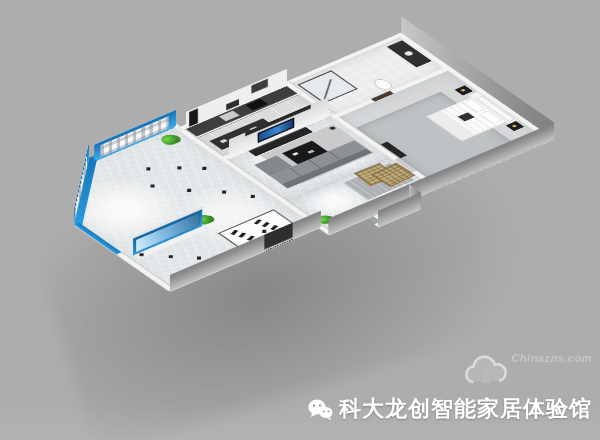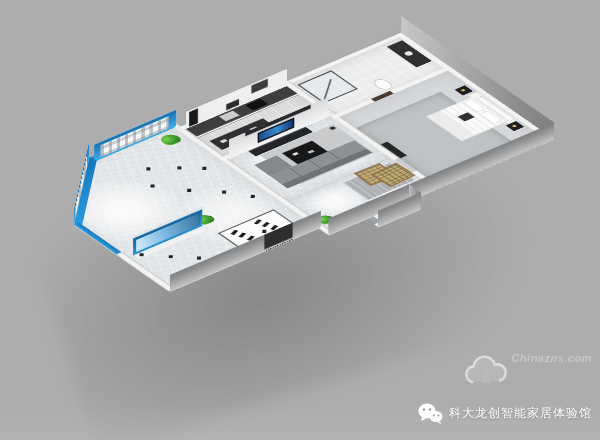--- a/index.html
+++ b/index.html
@@ -45,21 +45,21 @@
   .frame{background:#c9aa77;border:2px solid #8a6a46;
     background-image:repeating-linear-gradient(90deg,rgba(90,100,60,.5) 0 2px,transparent 2px 7px),
       repeating-linear-gradient(rgba(90,100,60,.45) 0 2px,transparent 2px 6px);
     transform:translateZ(1px) rotate(2deg);}
   
   .watermark{position:absolute;right:8px;bottom:46px;display:flex;align-items:flex-start;gap:2px;}
   .wm-site{font-size:11px;font-weight:bold;font-style:italic;color:#c6c6c6;letter-spacing:.5px;}
   .wm-brand{font-size:17px;font-weight:bold;color:#7d4038;letter-spacing:2px;margin-top:1px;
             text-shadow:0 1px 1px rgba(0,0,0,.15);}
   .caption{position:absolute;right:8px;bottom:16px;display:flex;align-items:center;gap:6px;}
-  .cap-text{font-size:12px;font-weight:normal;color:#ffffff;letter-spacing:1px;
+  .cap-text{font-size:22px;font-weight:bold;color:#ffffff;letter-spacing:1px;
             text-shadow:0 1px 2px rgba(0,0,0,.25);}
 </style>
 </head>
 <body>
 
 <div id="stage">
 
   <div class="bshadow"></div>
 
   <div class="scene">

